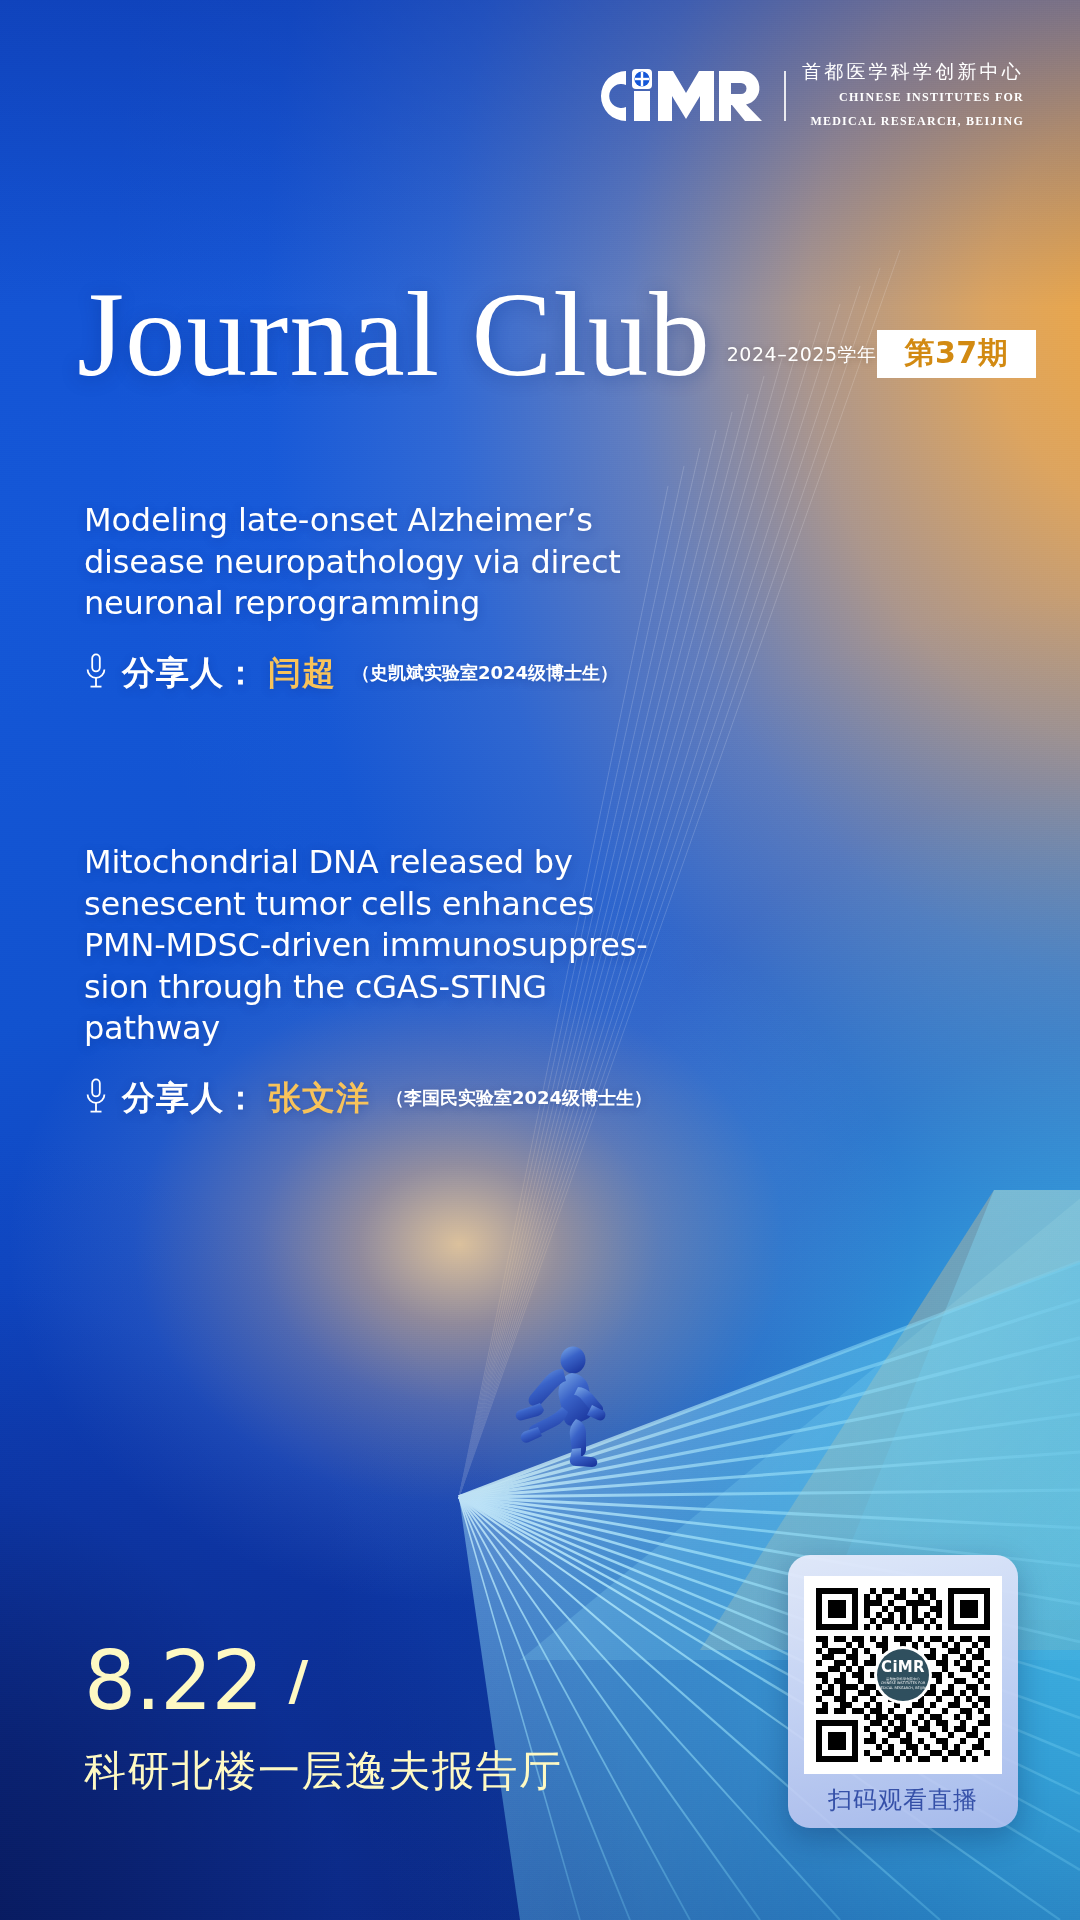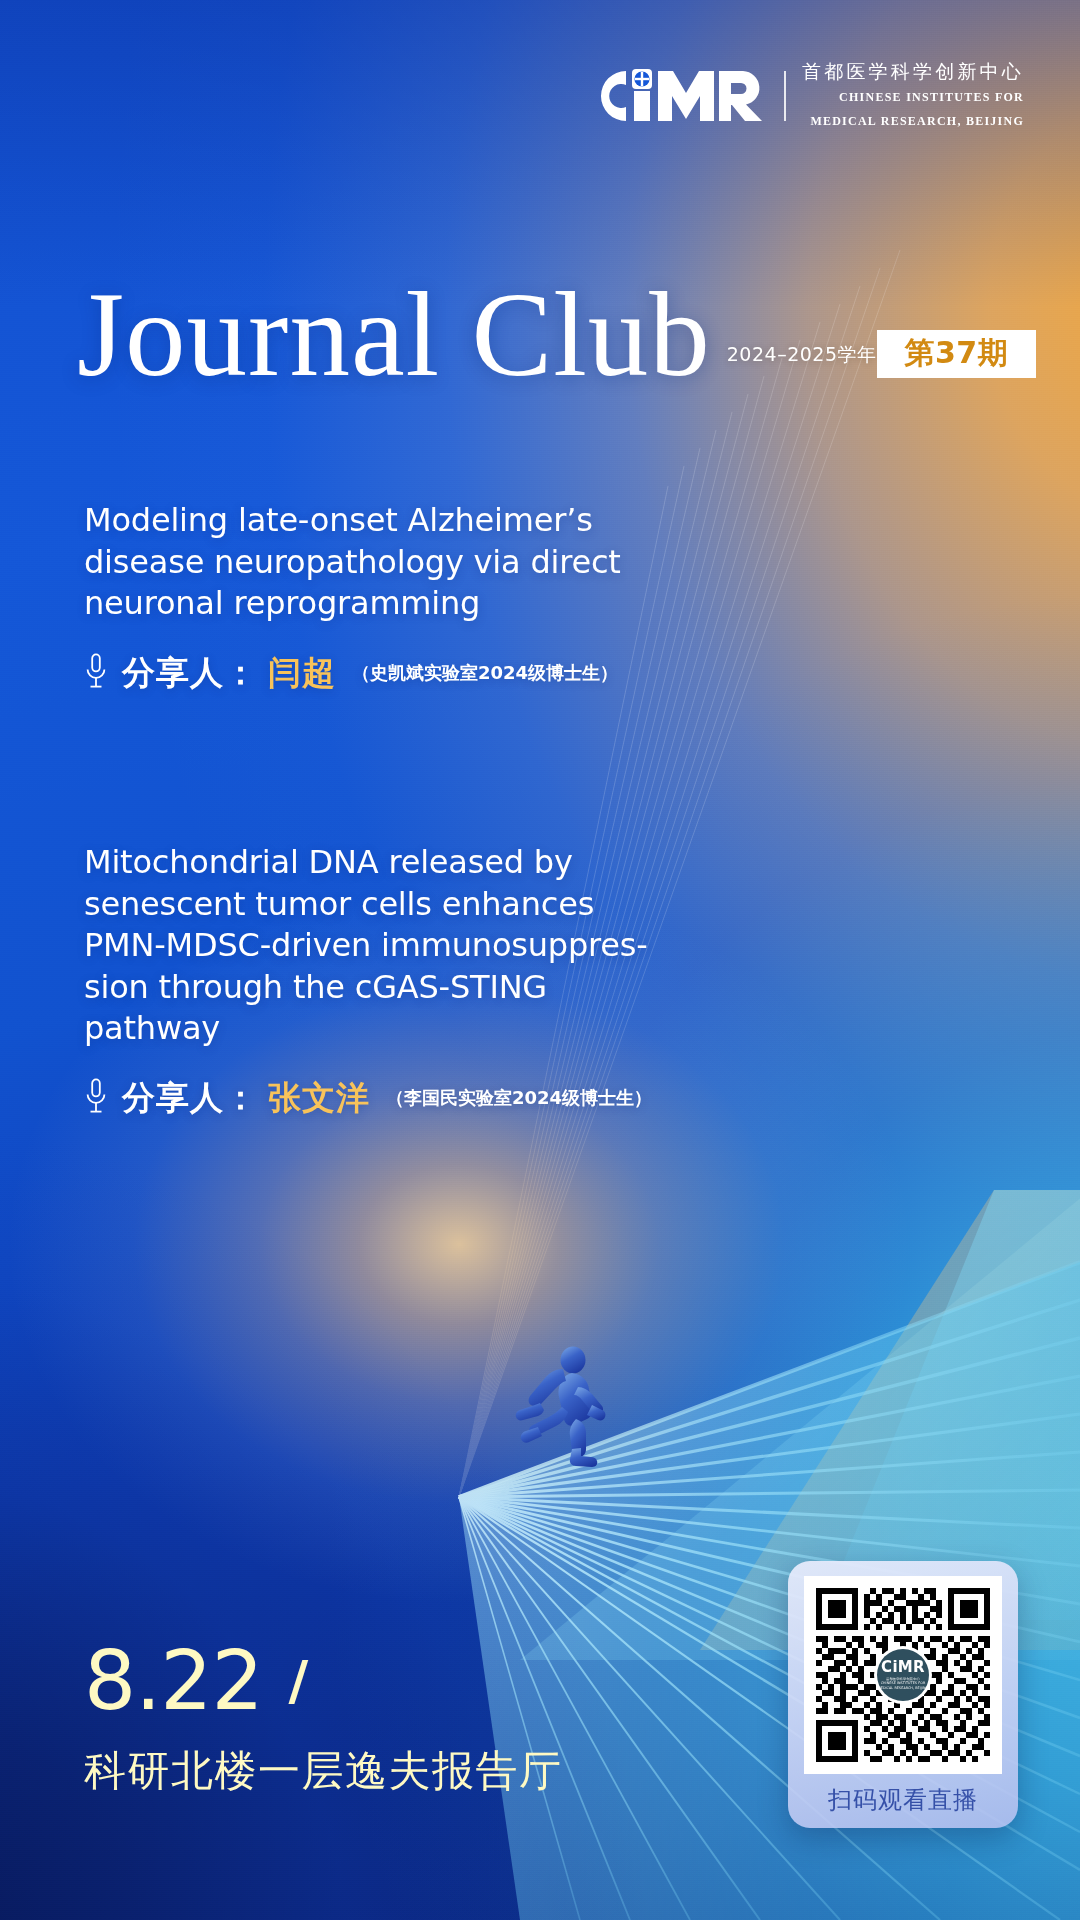--- a/index.html
+++ b/index.html
@@ -212,21 +212,21 @@
     margin-top:28px;color:#fef9c3;font-size:42px;letter-spacing:1.5px;line-height:1;
     font-family:"DejaVu Sans","Liberation Sans",sans-serif;
   }
 
   
   .qr-card{
     position:absolute;right:62px;bottom:92px;
     width:230px;
     background:linear-gradient(165deg, rgba(232,236,252,.93), rgba(182,192,240,.88));
     border-radius:22px;
-    padding:15px 16px 0;
+    padding:21px 16px 0;
     box-shadow:0 10px 30px rgba(6,20,70,.28);
     display:flex;flex-direction:column;align-items:center;justify-content:space-between;
   }
   .qr-box{
     position:relative;width:198px;height:198px;background:#fff;
     display:block;
   }
   .qr-logo{
     position:absolute;left:50%;top:50%;transform:translate(-50%,-50%);
     width:52px;height:52px;border-radius:50%;

